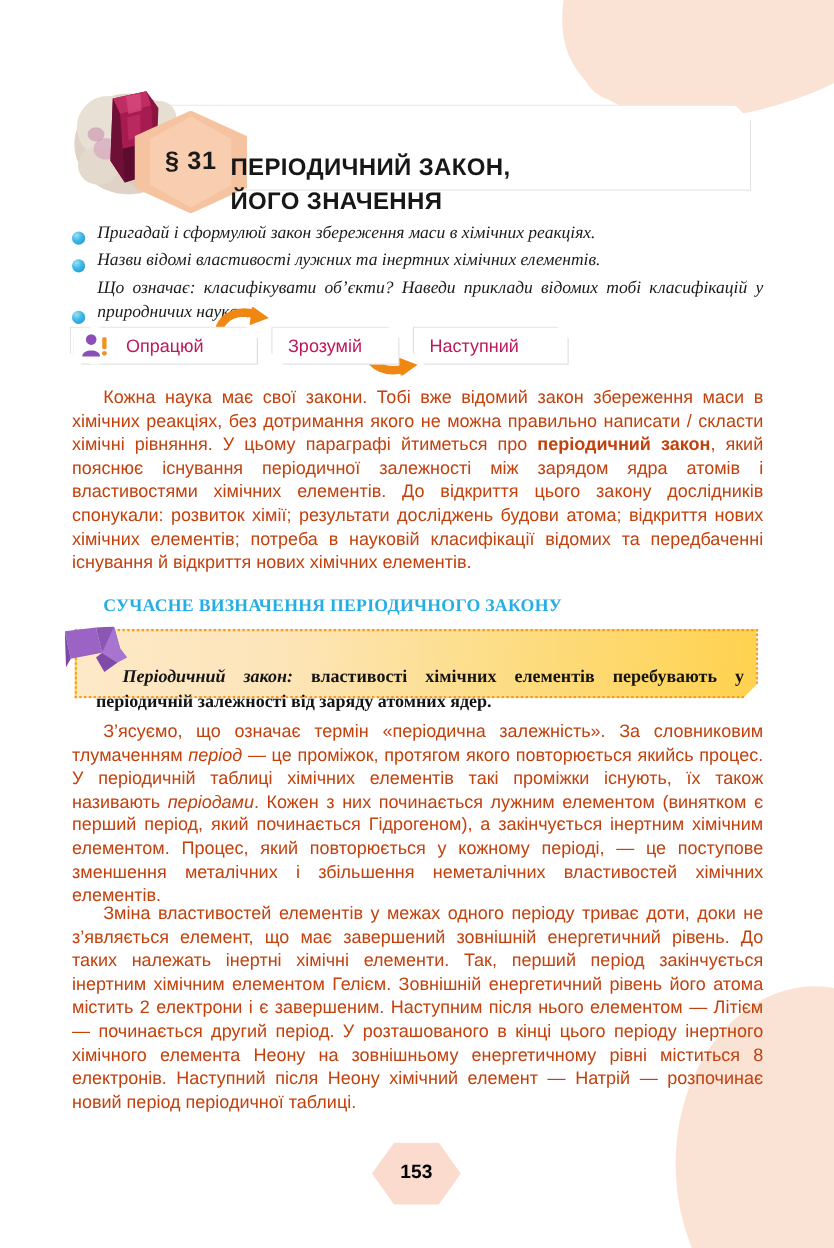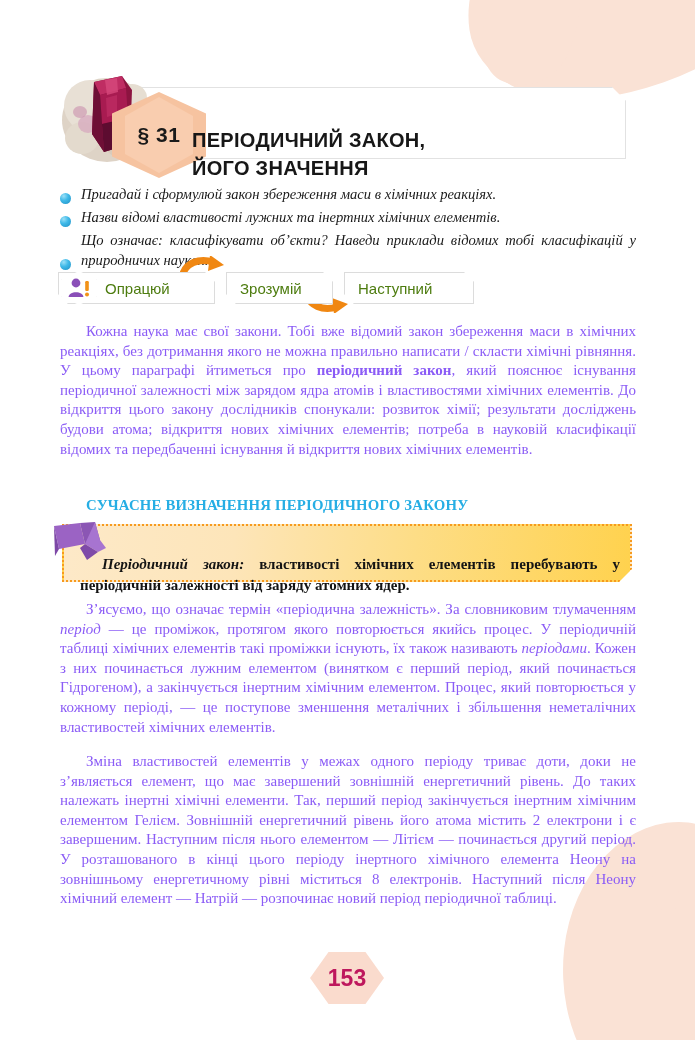--- a/index.html
+++ b/index.html
@@ -178,21 +178,21 @@
     border: 1px solid #dcdcdc;
     box-shadow: 1px 2px 3px rgba(130,130,130,0.30);
     clip-path: polygon(0 0, calc(100% - 10px) 0, 100% 10px, 100% 100%,
                        10px 100%, 0 calc(100% - 10px));
     display: flex;
     align-items: center;
   }
   .tab-label {
     font-family: "Liberation Sans", sans-serif;
     font-size: 15px;
-    color: #4d7c0f;
+    color: #be185d;
     white-space: nowrap;
   }
   .tab1 { left: 0px;   width: 155px; }
   .tab1 .tab-label { margin-left: 46px; }
   .tab2 { left: 168px; width: 105px; }
   .tab2 .tab-label { margin-left: 13px; }
   .tab3 { left: 286px; width: 128px; }
   .tab3 .tab-label { margin-left: 13px; }
 
   .tab-hex-icon {
@@ -214,24 +214,24 @@
     height: 26px;
   }
   .arrow-a { left: 122px; top: -16px; }
   .arrow-b { left: 246px; top: 15px; }
 
   
   .body-text {
     position: absolute;
     left: 60px;
     width: 576px;
-    font-family: Liberation Serif, serif;
+    font-family: Liberation Sans, sans-serif;
     font-size: 15px;
     line-height: 19.6px;
-    color: #8b5cf6;
+    color: #c2410c;
     text-align: justify;
     text-indent: 26px;
     hyphens: auto;
   }
   .body-text b { font-weight: bold; }
   .body-text i { font-style: italic; }
   .p1 { top: 322px; }
   .p2 { top: 600px; }
   .p3 { top: 752px; }
 
@@ -291,23 +291,23 @@
     width: 74px;
     height: 52px;
     background: #fadbcd;
     clip-path: polygon(25% 0%, 75% 0%, 100% 50%, 75% 100%, 25% 100%, 0% 50%);
     display: flex;
     align-items: center;
     justify-content: center;
   }
   .page-num-label {
     font-family: "Liberation Sans", sans-serif;
-    font-size: 23px;
+    font-size: 16px;
     font-weight: bold;
-    color: #be185d;
+    color: #000000;
     text-align: center;
   }
 </style>
 </head>
 <body>
 
 <div class="page">
 
   <div class="blob blob-tr"></div>
   <div class="blob blob-tr2"></div>

